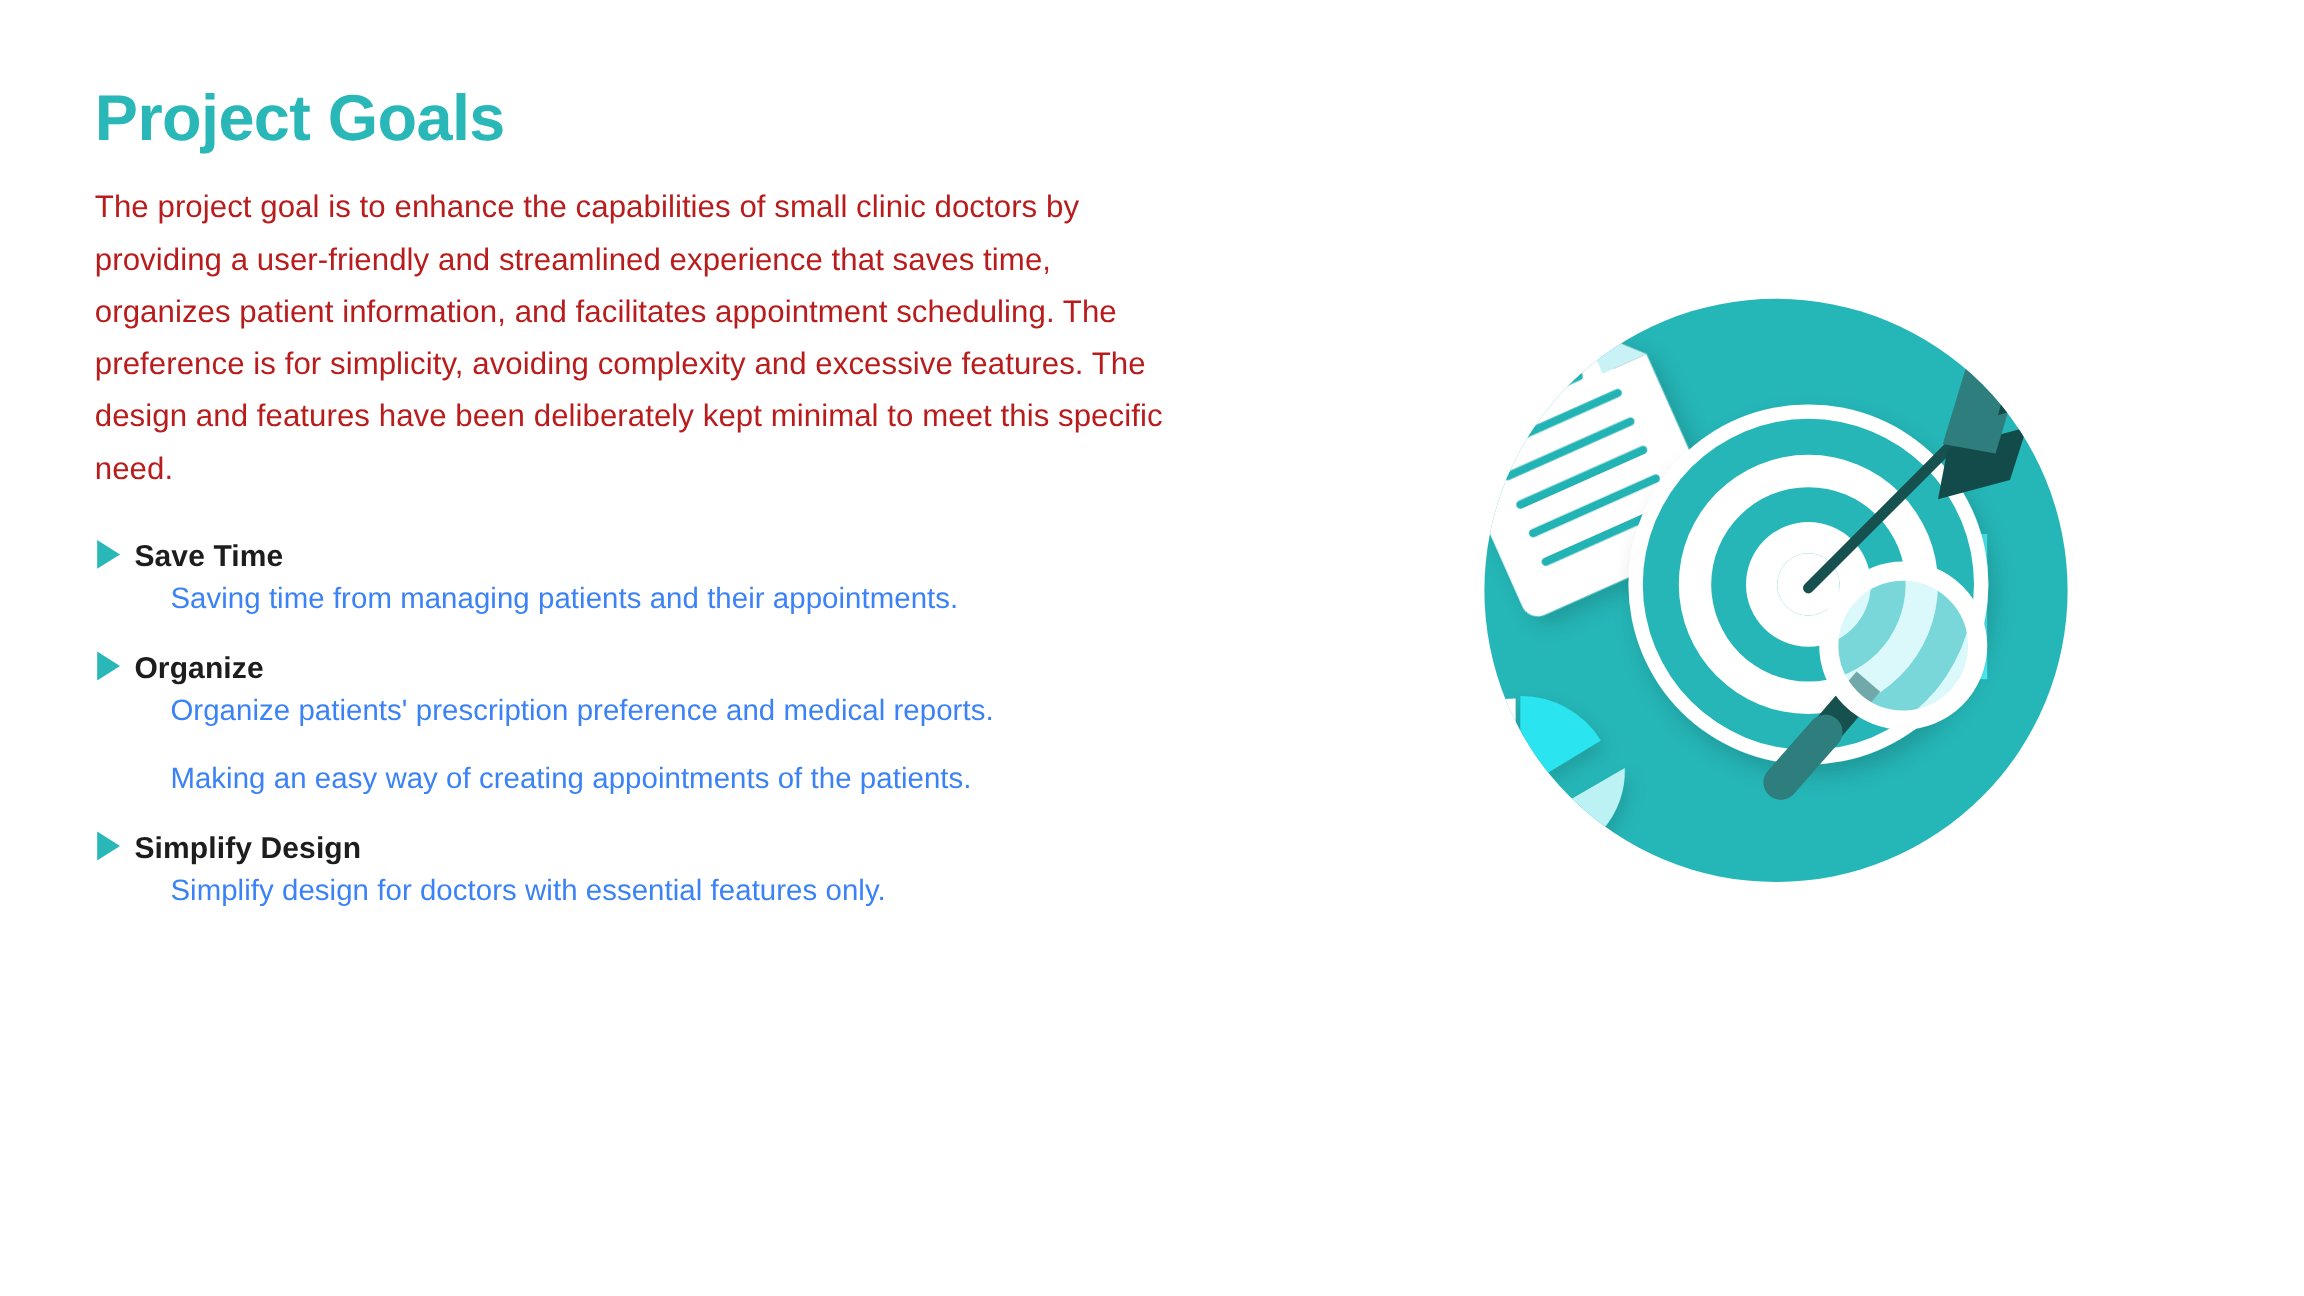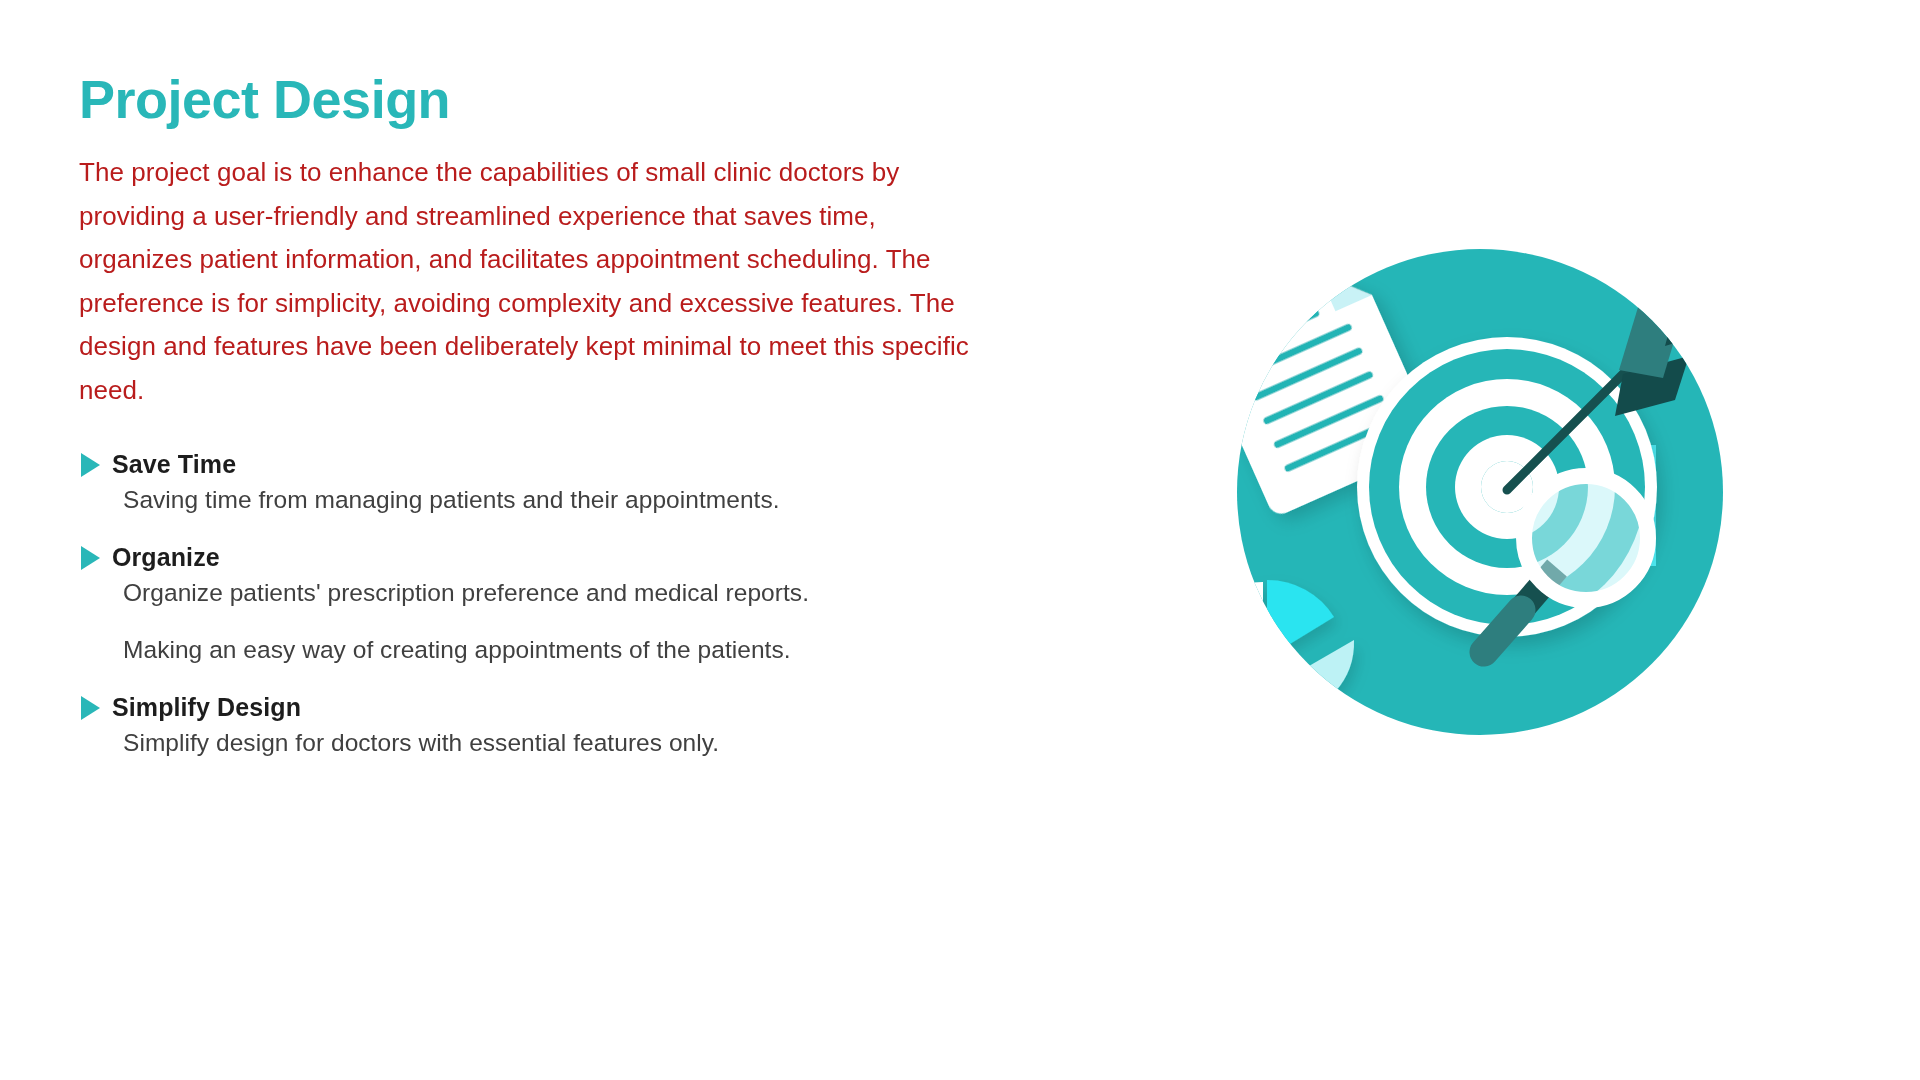--- a/index.html
+++ b/index.html
@@ -37,21 +37,20 @@
     width:890px;
     letter-spacing:0.05px;
   }
 
   .goal-list { margin-top:38px; }
 
   .goal-item { margin-bottom:29px; }
 
   .goal-head {
     display:flex;
-    align-items:center;
     gap:12px;
   }
 
   .tri-icon {
     width:0;height:0;
     border-left:19px solid #29B7B8;
     border-top:12px solid transparent;
     border-bottom:12px solid transparent;
     flex:0 0 auto;
     margin-left:2px;
@@ -59,22 +58,22 @@
 
   .goal-title {
     font-size:25px;
     font-weight:bold;
     color:#1d1d1d;
     letter-spacing:0.1px;
   }
 
   .goal-desc {
     font-size:24.5px;
-    color:#404040;
-    margin-left:44px;
+    color:#3b82f6;
+    margin-left:63px;
     margin-top:7px;
     letter-spacing:0.05px;
   }
 
   
   .illustration {
     position:absolute;
     left:1115px;
     top:140px;
     width:730px;
@@ -82,21 +81,21 @@
   }
   .illustration svg { display:block; width:730px; height:730px; }
 </style>
 </head>
 <body>
 
 <div class="slide">
 
   <div class="content-col">
 
-    <h1 class="page-title">Project Design</h1>
+    <h1 class="page-title">Project Goals</h1>
 
     <p class="intro-paragraph">The project goal is to enhance the capabilities of small clinic doctors by providing a user-friendly and streamlined experience that saves time, organizes patient information, and facilitates appointment scheduling. The preference is for simplicity, avoiding complexity and excessive features. The design and features have been deliberately kept minimal to meet this specific need.</p>
 
     <div class="goal-list">
 
       <div class="goal-item">
         <div class="goal-head">
           <span class="tri-icon"></span>
           <span class="goal-title">Save Time</span>
         </div>

